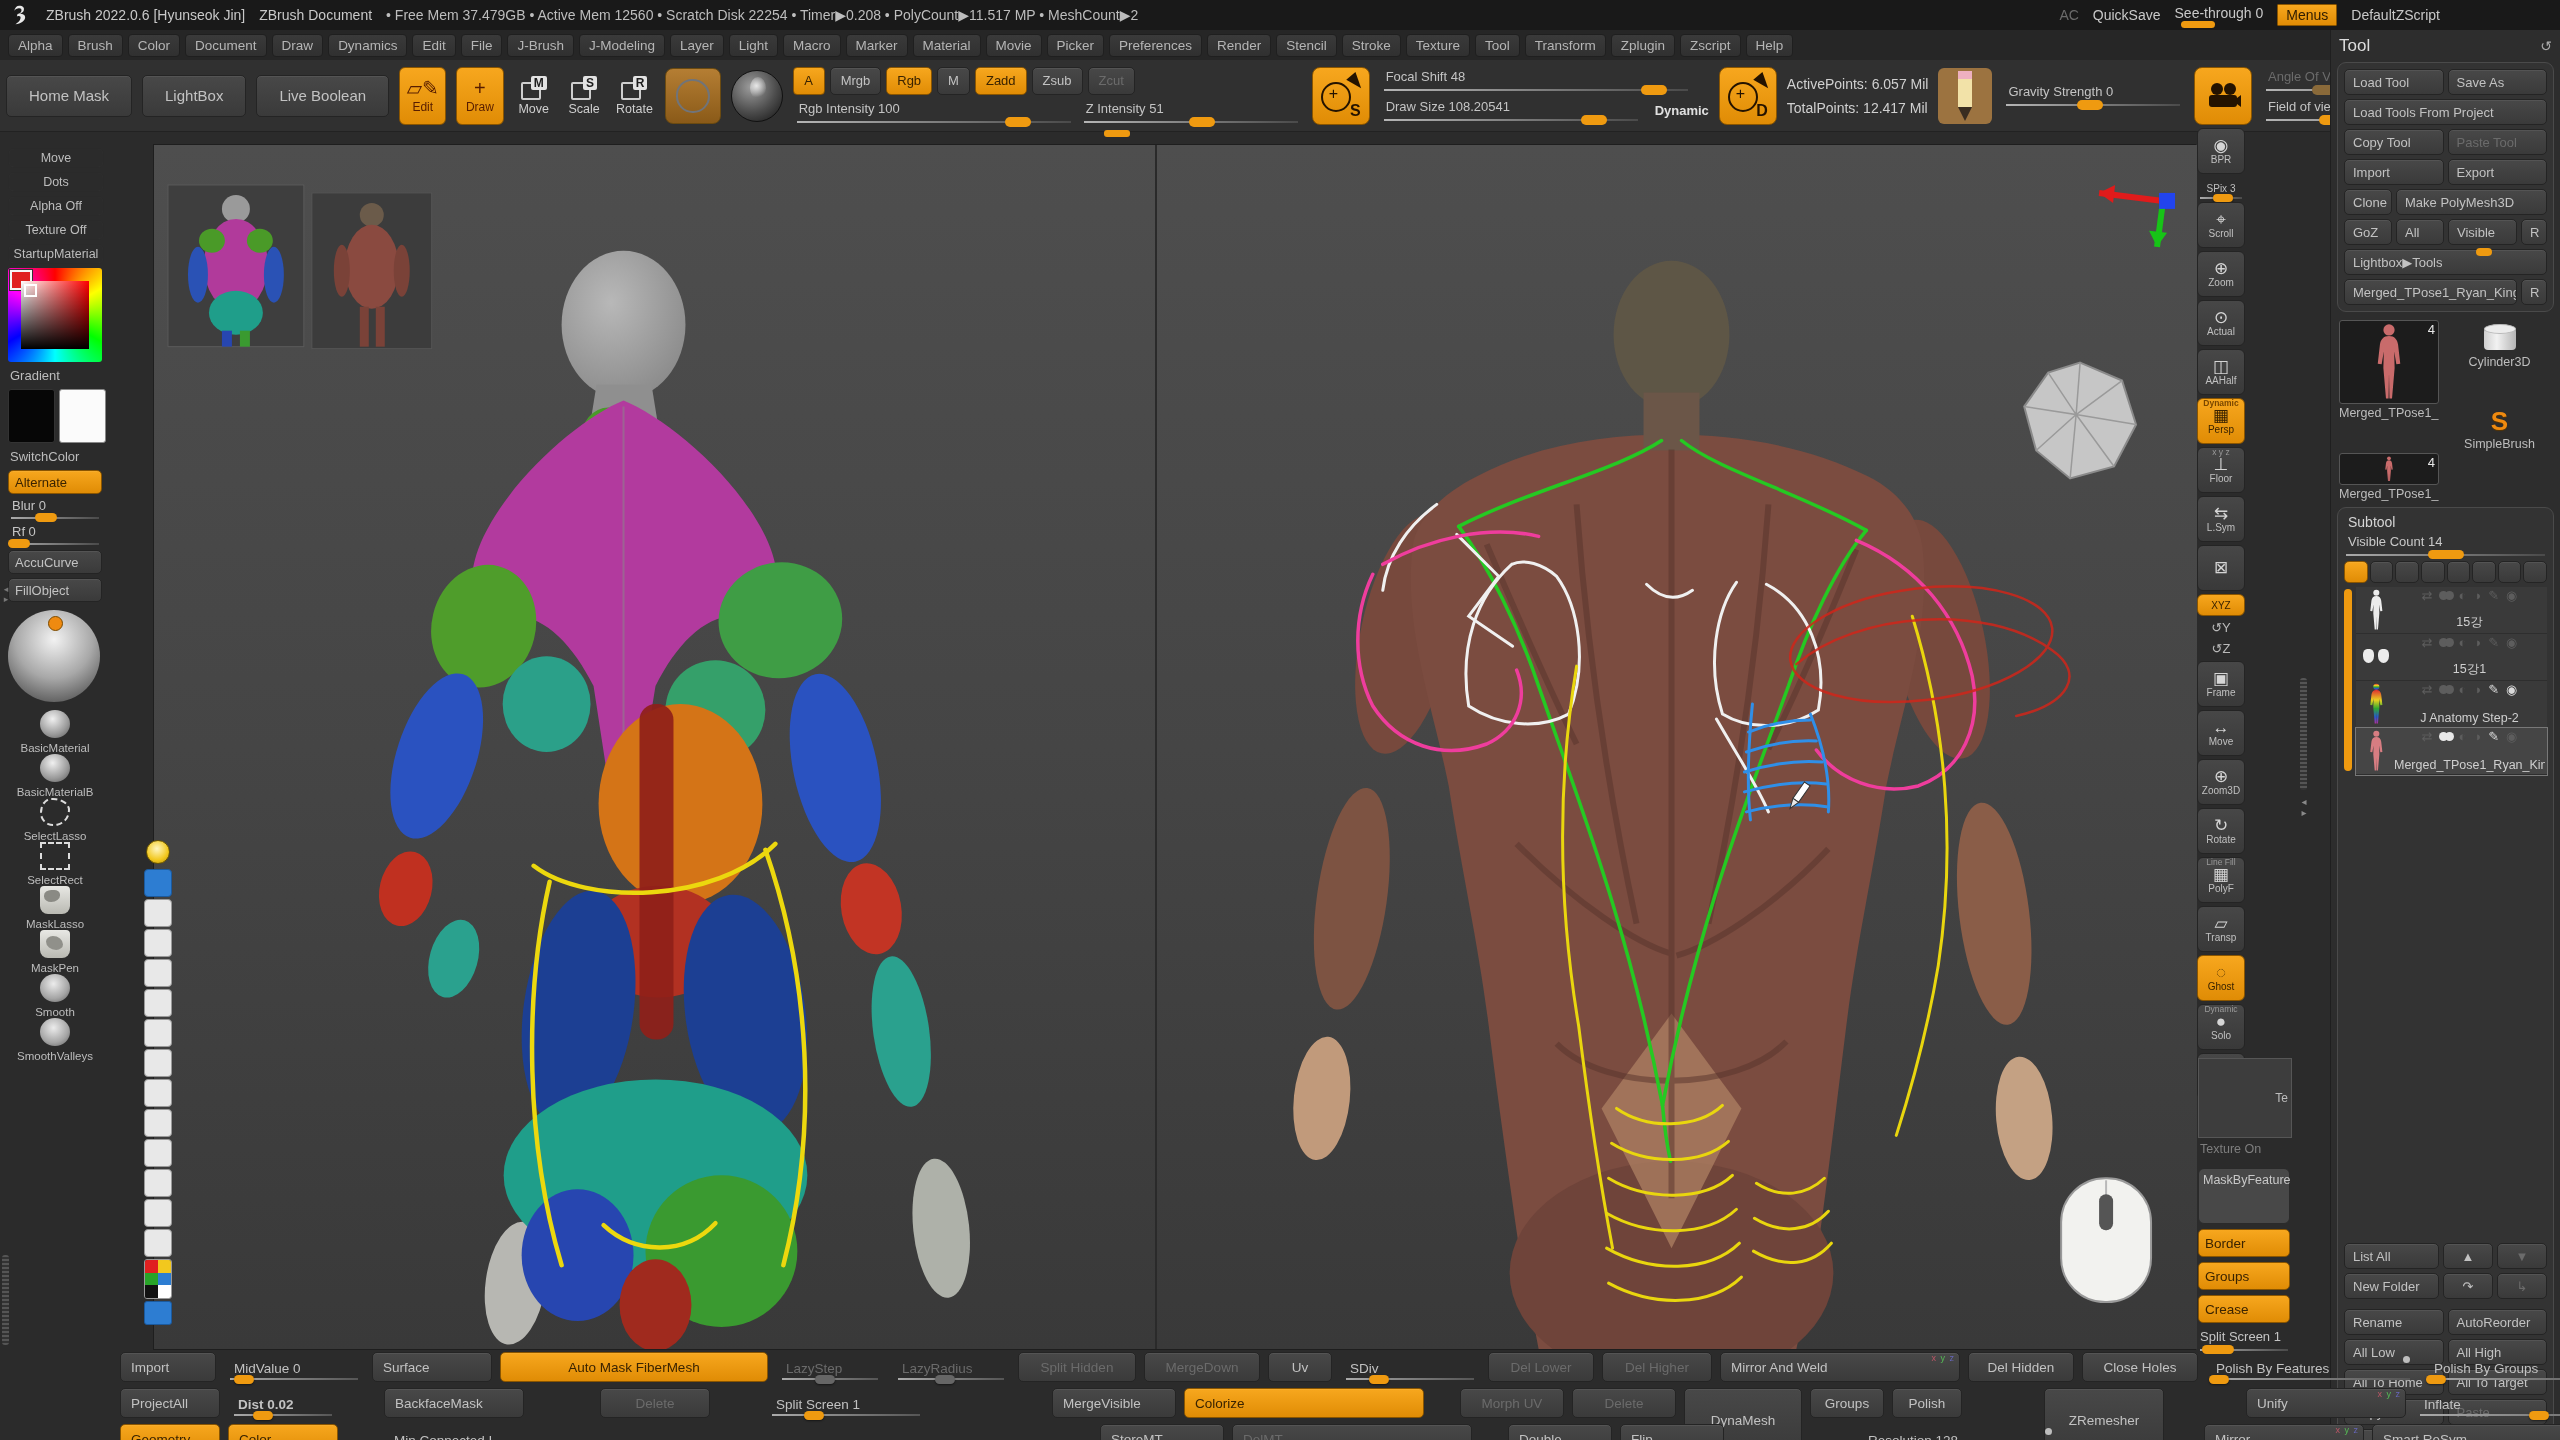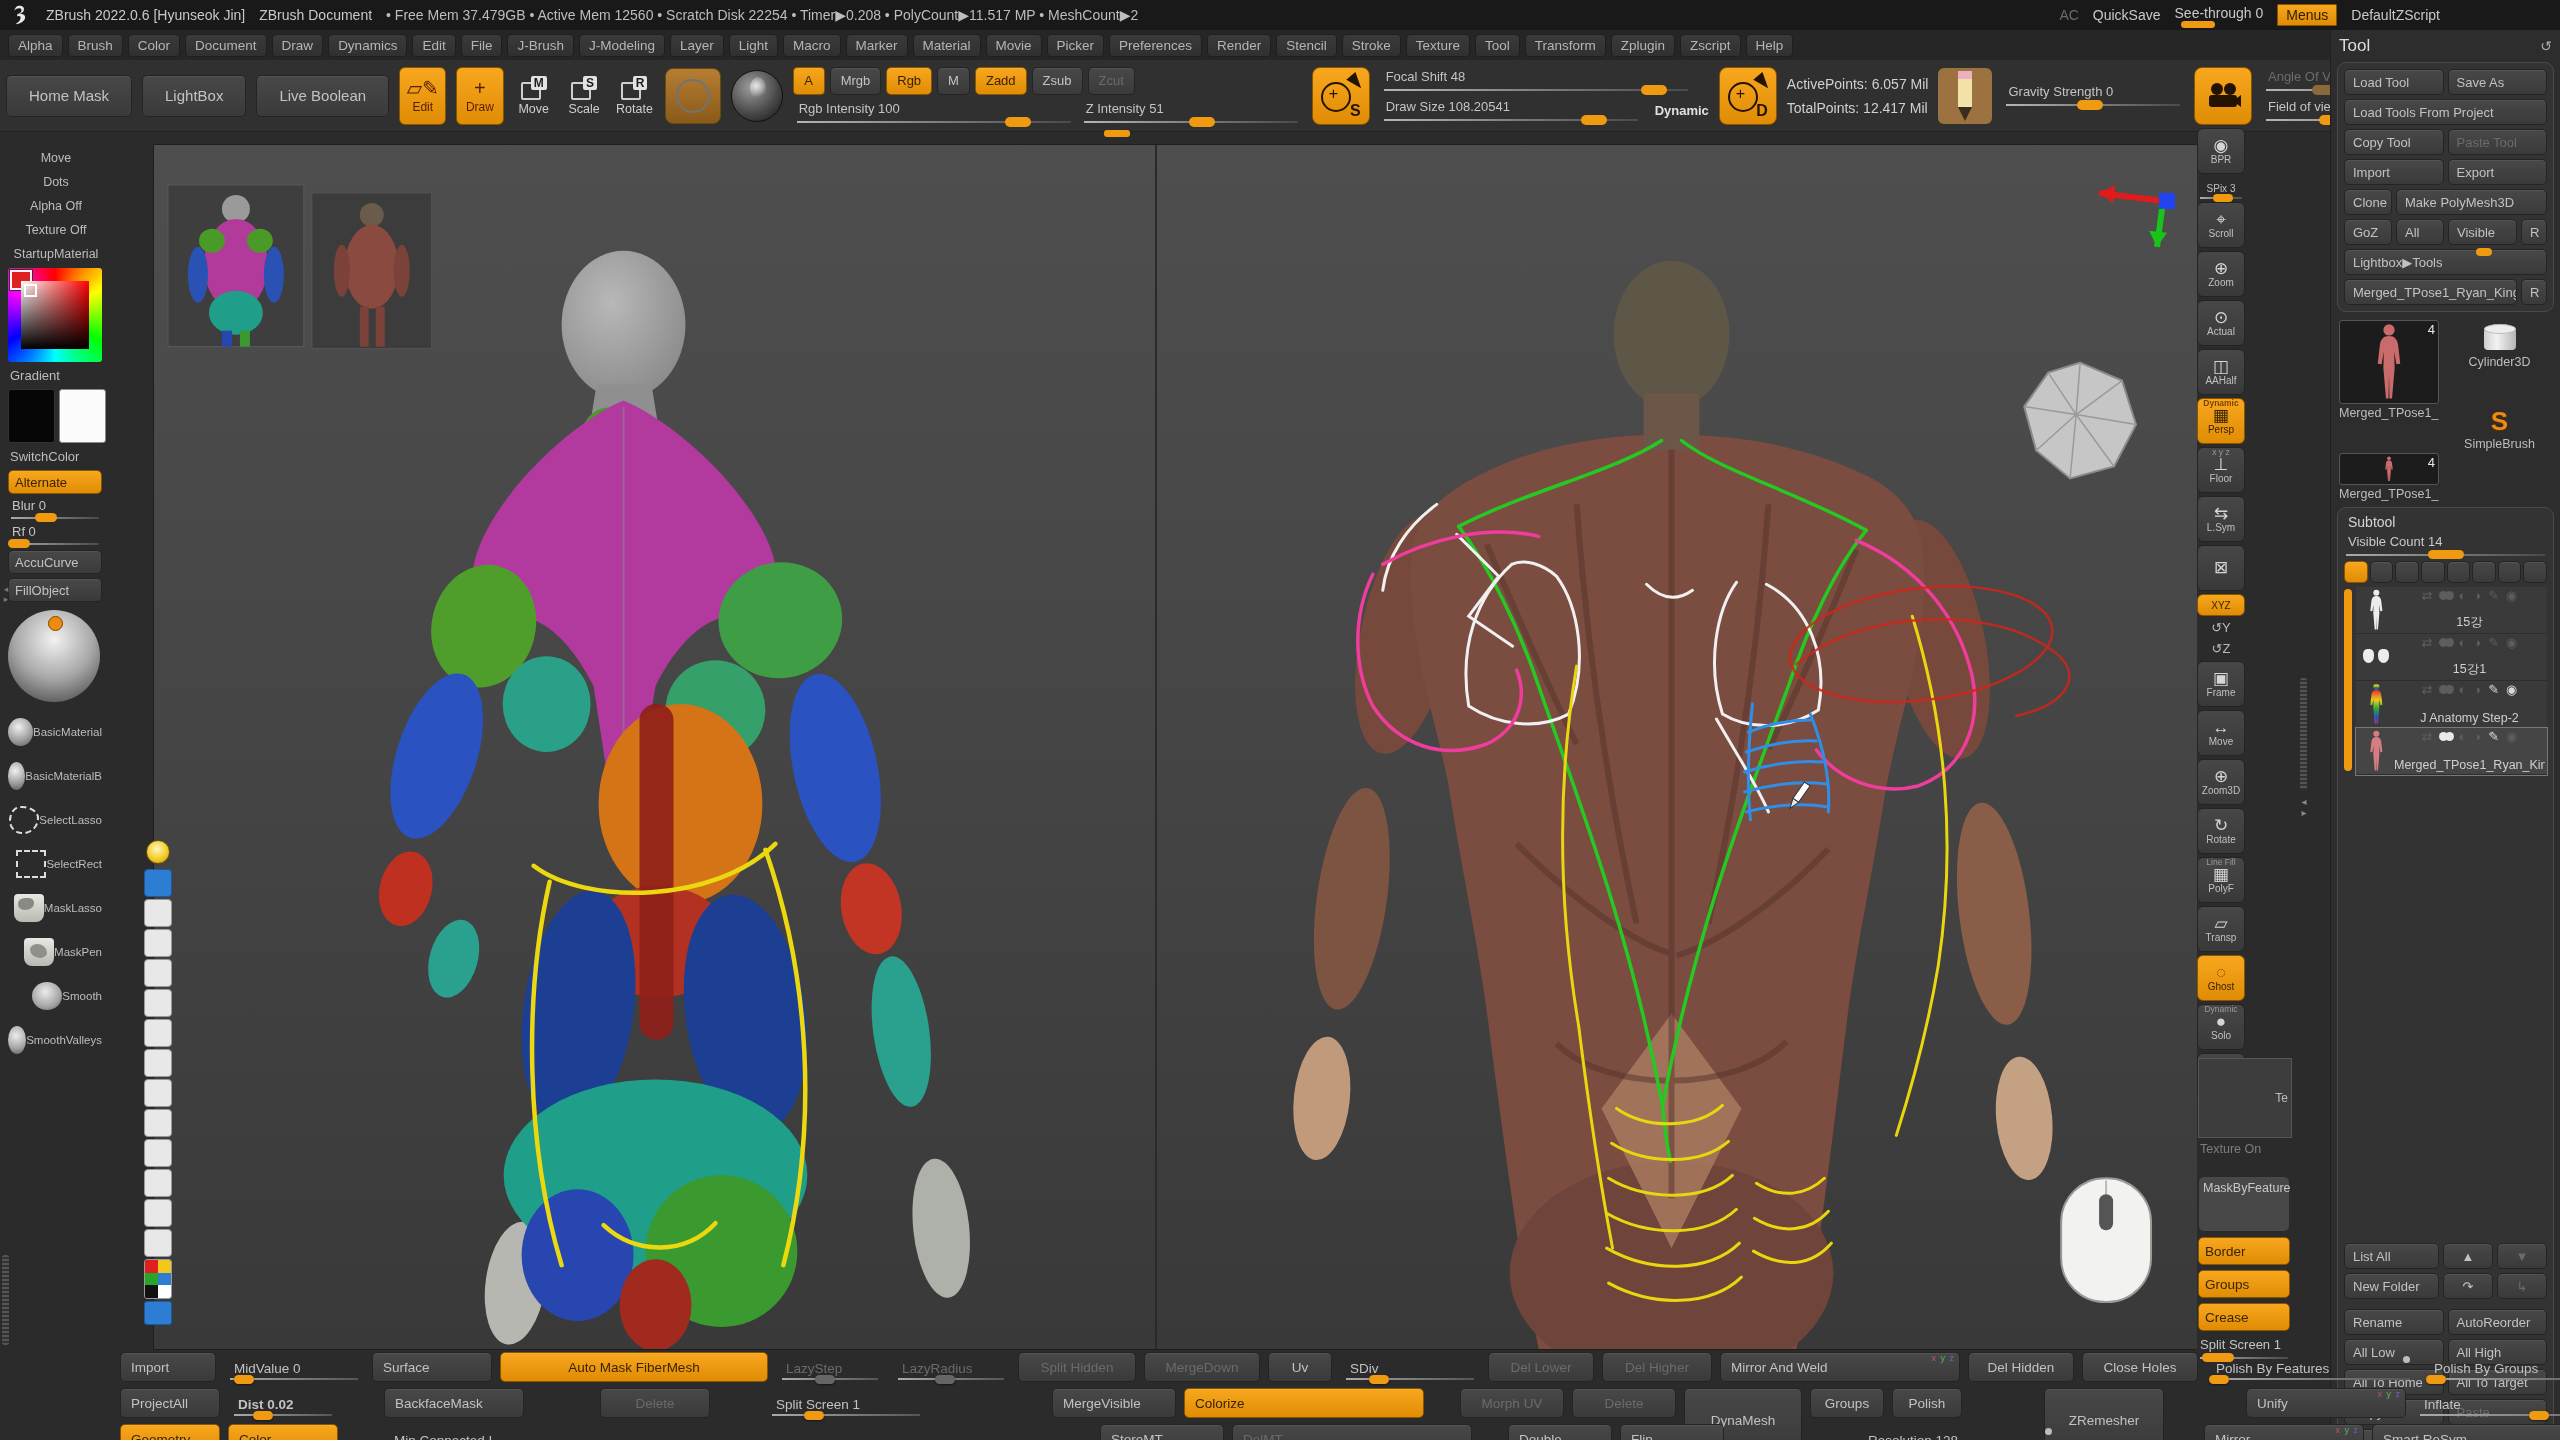--- a/index.html
+++ b/index.html
@@ -74,21 +74,21 @@
 .mini-label{font-size:13px;color:#bdbdbd;padding:2px 2px;width:94px}
 .switch-pair{display:flex;gap:4px}
 .switch-pair .b{width:45px;height:52px;background:#060606;border:1px solid #333;border-radius:3px}
 .switch-pair .w{width:45px;height:52px;background:#fbfbfb;border:1px solid #888;border-radius:3px}
 .ls-btn{width:94px;height:24px;font-size:13px;justify-content:flex-start;padding:0 6px}
 .ls-sl{position:relative;width:94px;height:22px;font-size:13px;color:#c4c4c4;padding:0 4px;box-sizing:border-box}
 .ls-sl .track{position:absolute;left:3px;right:3px;bottom:1px;height:2px;background:linear-gradient(90deg,#aaa,#4a4a4a)}
 .ls-sl .handle{position:absolute;bottom:-2px;width:22px;height:9px;border-radius:5px;background:#ef9a10;transform:translateX(-50%)}
 .bigsphere{width:92px;height:92px;border-radius:50%;background:radial-gradient(circle at 50% 32%,#f2f2f2,#a8a8a8 50%,#4a4a4a 92%);position:relative;margin:4px 0}
 .bigsphere:before{content:"";position:absolute;left:40px;top:6px;width:13px;height:13px;border-radius:50%;background:#ef8a10;border:1px solid #7a4a00}
-.ls-sm{width:94px;height:44px;position:relative;display:flex;flex-direction:row;align-items:center;justify-content:flex-end}
+.ls-sm{width:94px;height:44px;position:relative;display:flex;flex-direction:column;align-items:center;justify-content:space-between}
 .ls-sm .lbl{font-size:11.5px;color:#bdbdbd}
 .ls-sm .ic{width:30px;height:28px;position:relative}
 .ic.sphere-sm{border-radius:50%;background:radial-gradient(circle at 42% 32%,#f0f0f0,#9a9a9a 60%,#555)}
 .ic.lasso{border:2px dashed #ddd;border-radius:40% 60% 55% 45%/55% 45% 60% 50%;box-sizing:border-box}
 .ic.rect{border:2px dashed #ddd;box-sizing:border-box}
 .ic.mask,.ic.mask2{background:linear-gradient(#e8e8e4,#b9b9b2);border-radius:4px 4px 8px 8px}
 .ic.mask:before{content:"";position:absolute;left:4px;top:4px;width:16px;height:12px;background:#8a8a84;border-radius:50% 40% 60% 50%}
 .ic.mask2:before{content:"";position:absolute;left:6px;top:6px;width:17px;height:14px;background:#90908a;border-radius:40% 60% 40% 60%}
 .ic.rough,.ic.rough2{border-radius:50%;background:radial-gradient(circle at 45% 35%,#ececec,#a5a5a5 60%,#5a5a5a),repeating-linear-gradient(100deg,rgba(0,0,0,.18) 0 2px,rgba(255,255,255,.12) 2px 4px)}
 
@@ -118,21 +118,21 @@
 .rs-tile.orange .glyph,.rs-tile.orange{color:#3a2300}
 .rs-tile.orange .toplbl{color:#7a4800;font-weight:bold}
 .rs-tile.slider{height:22px;background:none;border:none}
 .rs-tile.pill{height:20px}
 .rs-tile.bare{height:18px;background:none;border:none}
 .rs-tile.bare .glyph{font-size:13px;color:#b9b9b9}
 
 #rightcol{position:absolute;left:2198px;top:1058px;width:96px}
 #texbox{width:92px;height:78px;background:#3d3d3d;border:1px solid #565656;position:relative}
 #texbox .te{position:absolute;right:3px;top:32px;font-size:12px;color:#bdbdbd}
-#texon{font-size:12.5px;color:#7e7e7e;margin:4px 0 20px 2px}
+#texon{font-size:12.5px;color:#7e7e7e;margin:4px 0 12px 2px}
 #maskby{width:92px;height:56px;background:#484848;border:1px solid #2a2a2a;border-radius:6px;font-size:12.5px;color:#c9c9c9;padding:4px;box-sizing:border-box}
 .rc-orange{width:92px;height:28px;margin-top:5px;border-radius:5px;background:linear-gradient(#f7a71e,#e08c05);border:1px solid #8a5500;color:#3a2300;display:flex;align-items:center;padding:0 6px;box-sizing:border-box;font-size:13.5px}
 #splitscreen{position:relative;width:92px;height:22px;margin-top:6px;font-size:13px;color:#c4c4c4;padding-left:2px;box-sizing:border-box}
 #splitscreen .track{position:absolute;left:2px;right:2px;bottom:0;height:2px;background:linear-gradient(90deg,#aaa,#4a4a4a)}
 #splitscreen .handle{position:absolute;bottom:-3px;left:22%;width:32px;height:9px;border-radius:5px;background:#ef9a10;transform:translateX(-50%)}
 
 #tray{position:absolute;left:2330px;top:30px;width:230px;bottom:0;background:#2d2d2d;border-left:1px solid #1f1f1f;box-sizing:border-box;padding:4px 6px}
 #tray h1{font-size:17px;font-weight:normal;color:#dcdcdc;margin:2px 2px 6px;display:flex;justify-content:space-between;align-items:center}
 #tray h1 .reset{font-size:14px;color:#aaa}
 .panel{background:#333;border:1px solid #4a4a4a;border-radius:9px;padding:6px;margin-bottom:6px}

